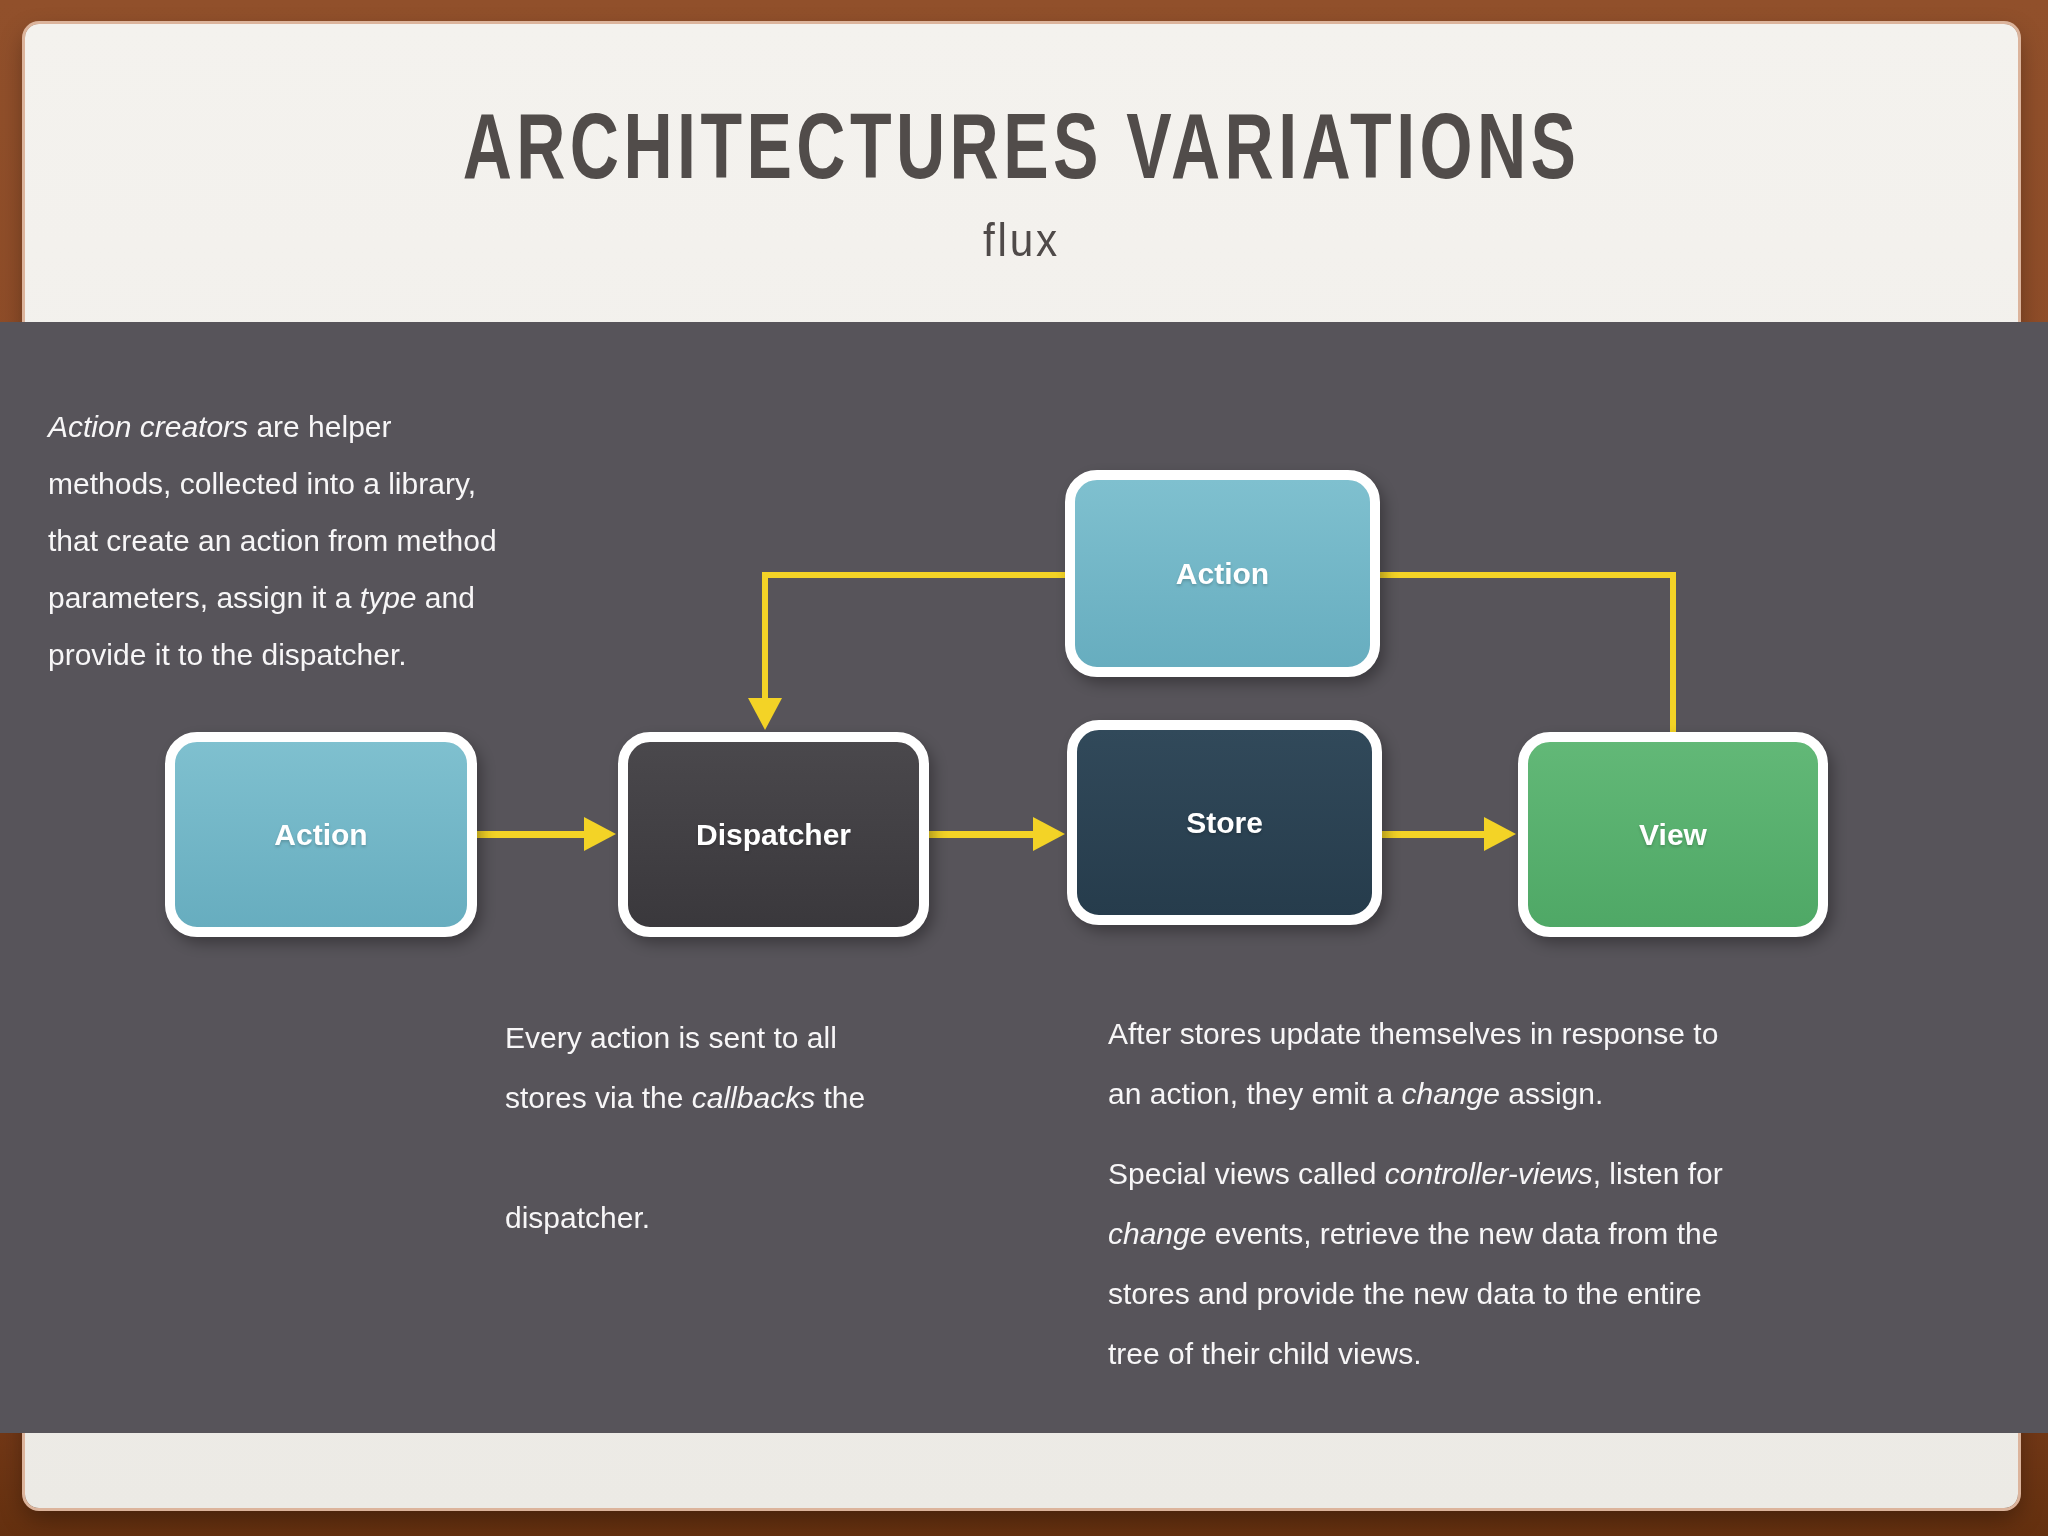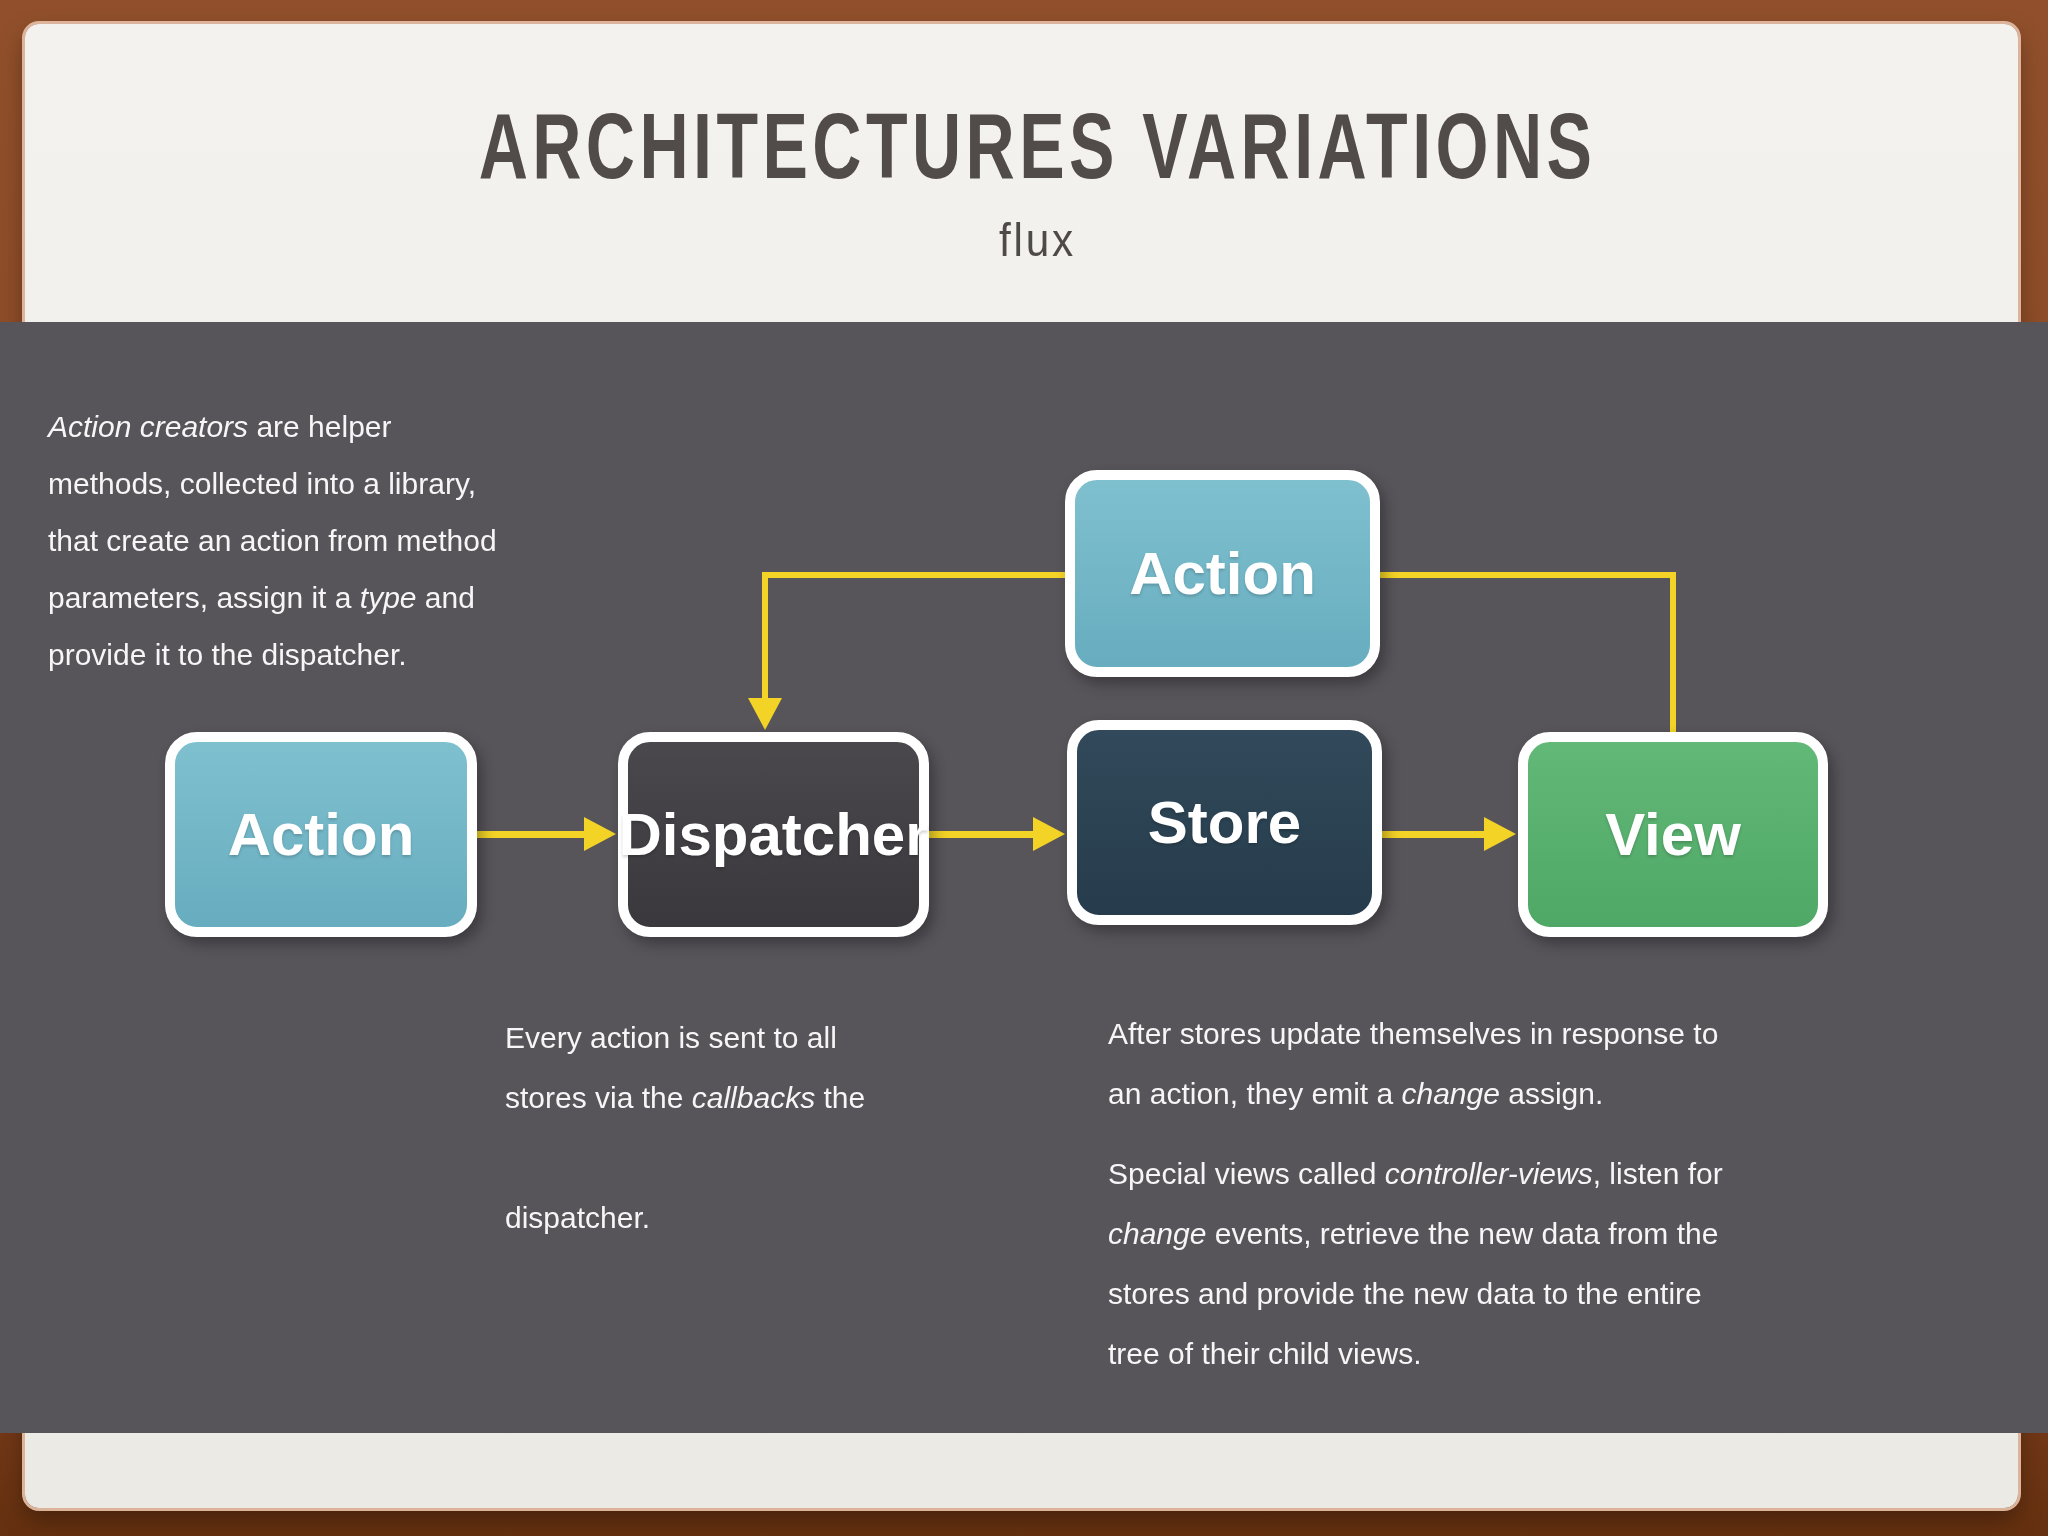--- a/index.html
+++ b/index.html
@@ -8,21 +8,21 @@
     font-family:"Liberation Sans", sans-serif;
     background:linear-gradient(180deg,#91502b 0%,#8a4724 55%,#7c3d1c 88%,#64300f 100%);
   }
   
   .slide{
     position:absolute;left:25px;top:24px;width:1993px;height:1484px;
     background:linear-gradient(180deg,#f4f2ee 0%,#f0eeea 60%,#eceae5 100%);
     border-radius:14px;
     box-shadow:0 0 0 3px #dcb49c, 0 10px 24px rgba(0,0,0,.35);
   }
-  .header{position:absolute;left:0;top:70px;width:1993px;text-align:center;margin-left:16px;}
+  .header{position:absolute;left:0;top:70px;width:1993px;text-align:center;}
   .title{
     font-size:92px;font-weight:700;color:#514c4a;letter-spacing:6px;
     transform:scaleX(.74);transform-origin:center;white-space:nowrap;margin:0;
   }
   .subtitle{
     margin-top:14px;font-size:46px;font-weight:400;color:#4f4a49;letter-spacing:3px;
     transform:scaleX(.92);transform-origin:center;
   }
   
   .panel{
@@ -30,21 +30,21 @@
     background:#57545a;
   }
   .para{position:absolute;color:#f7f6f7;font-size:30px;line-height:57px;}
   .para .it{font-style:italic;}
   .para-right{line-height:60px;}
   
   .node{
     position:absolute;display:flex;align-items:center;justify-content:center;
     border:10px solid #ffffff;border-radius:32px;
     box-shadow:5px 7px 14px rgba(0,0,0,.30);
-    color:#ffffff;font-weight:700;font-size:60px;
+    color:#ffffff;font-weight:700;font-size:30px;
     text-shadow:0 2px 3px rgba(0,0,0,.18);
   }
   .node-action-top  {left:1065px;top:148px;width:295px;height:187px;
     background:linear-gradient(180deg,#7fc0cf,#67adbf);}
   .node-action-left {left:165px; top:410px;width:292px;height:185px;
     background:linear-gradient(180deg,#7fc0cf,#67adbf);}
   .node-dispatcher  {left:618px; top:410px;width:291px;height:185px;
     background:linear-gradient(180deg,#4a484c,#3a383c);}
   .node-store       {left:1067px;top:398px;width:295px;height:185px;
     background:linear-gradient(180deg,#31495a,#263c4c);}

